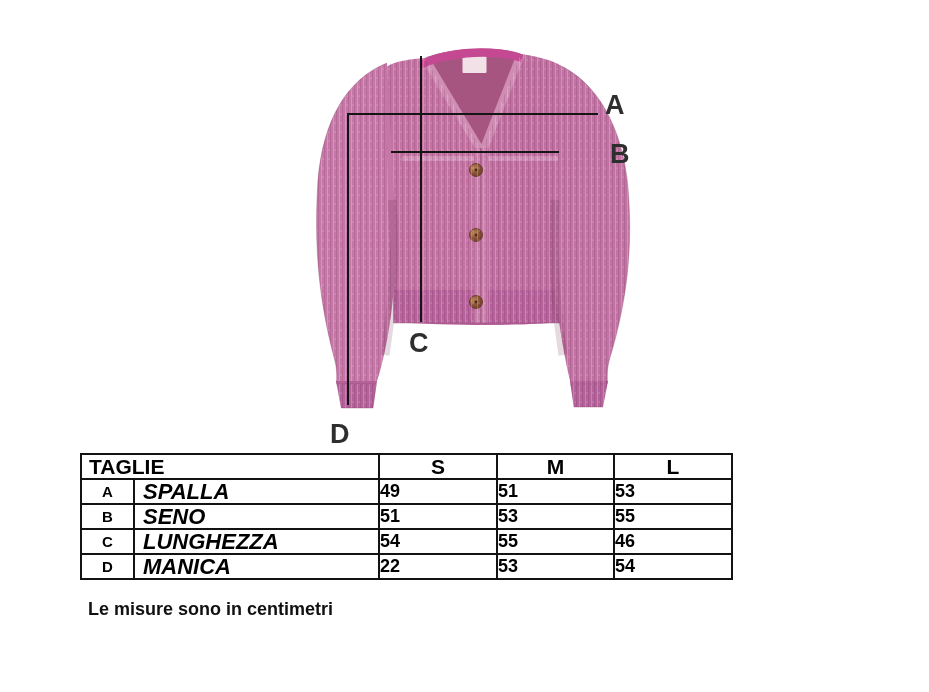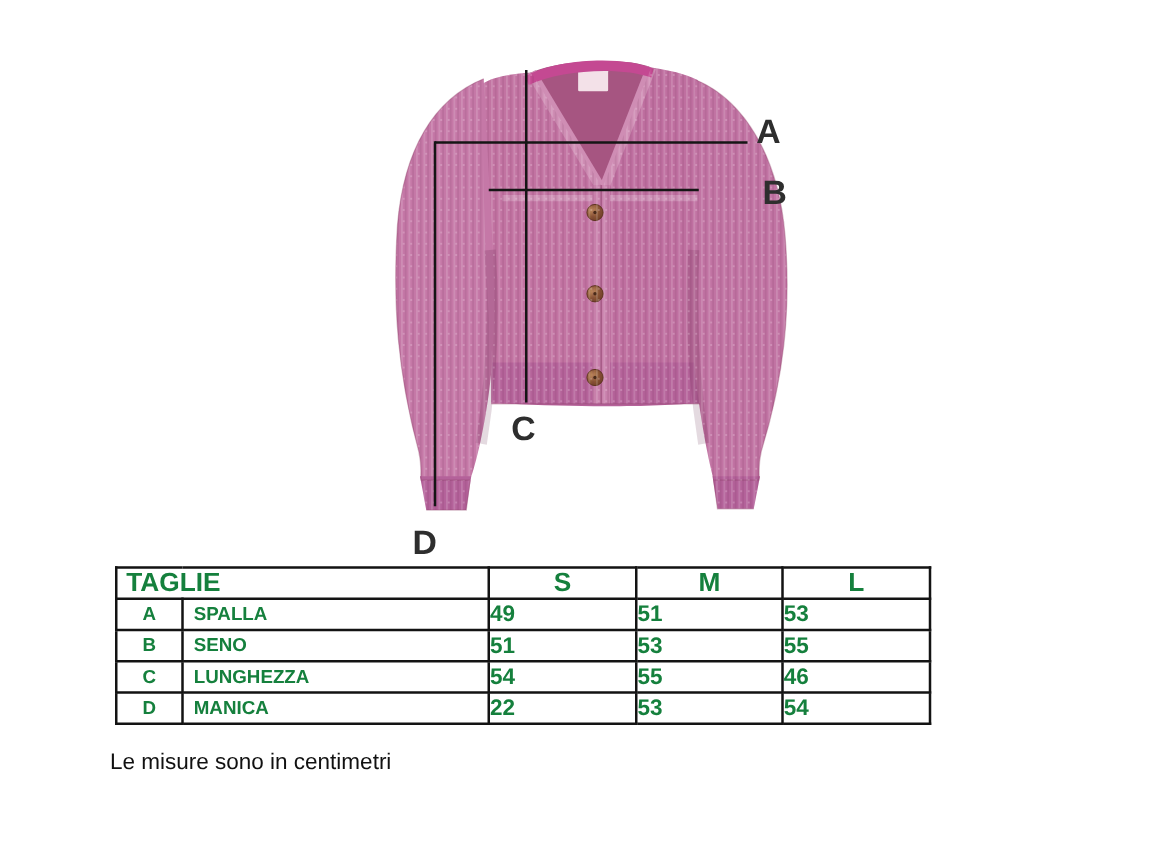--- a/index.html
+++ b/index.html
@@ -37,26 +37,26 @@
     line-height: 1;
     letter-spacing: 0.5px;
   }
   .label-a { left: 605px; top: 92px; }
   .label-b { left: 610px; top: 141px; }
   .label-c { left: 409px; top: 330px; }
   .label-d { left: 330px; top: 421px; }
   
   .size-table {
     position: absolute;
-    left: 92px;
+    left: 80px;
     top: 453px;
     width: 651px;
     border-collapse: collapse;
     table-layout: fixed;
-    color: #15803d;
+    color: #000000;
   }
   .size-table col.c-key   { width: 53px; }
   .size-table col.c-name  { width: 245px; }
   .size-table col.c-s     { width: 118px; }
   .size-table col.c-m     { width: 117px; }
   .size-table col.c-l     { width: 118px; }
   .size-table th, .size-table td {
     border: 2px solid #131313;
     height: 23px;
     line-height: 23px;
@@ -76,34 +76,35 @@
     font-weight: bold;
   }
   .size-table .cell-key {
     text-align: center;
     font-size: 15px;
     font-weight: bold;
   }
   .size-table .cell-name {
     text-align: left;
     padding-left: 8px;
-    font-size: 15px;
-    font-weight: bold;
+    font-size: 22px;
+    font-weight: bold;
+    font-style: italic;
   }
   .size-table .cell-val {
     text-align: left;
     font-size: 18px;
     font-weight: 600;
   }
   .note {
     position: absolute;
     left: 88px;
     top: 599px;
     font-size: 18px;
-    font-weight: normal;
+    font-weight: bold;
     color: #111111;
     line-height: 1.2;
   }
 </style>
 </head>
 <body>
 
 <div class="canvas">
 
   <svg class="garment" viewBox="0 0 390 400" xmlns="http://www.w3.org/2000/svg">

